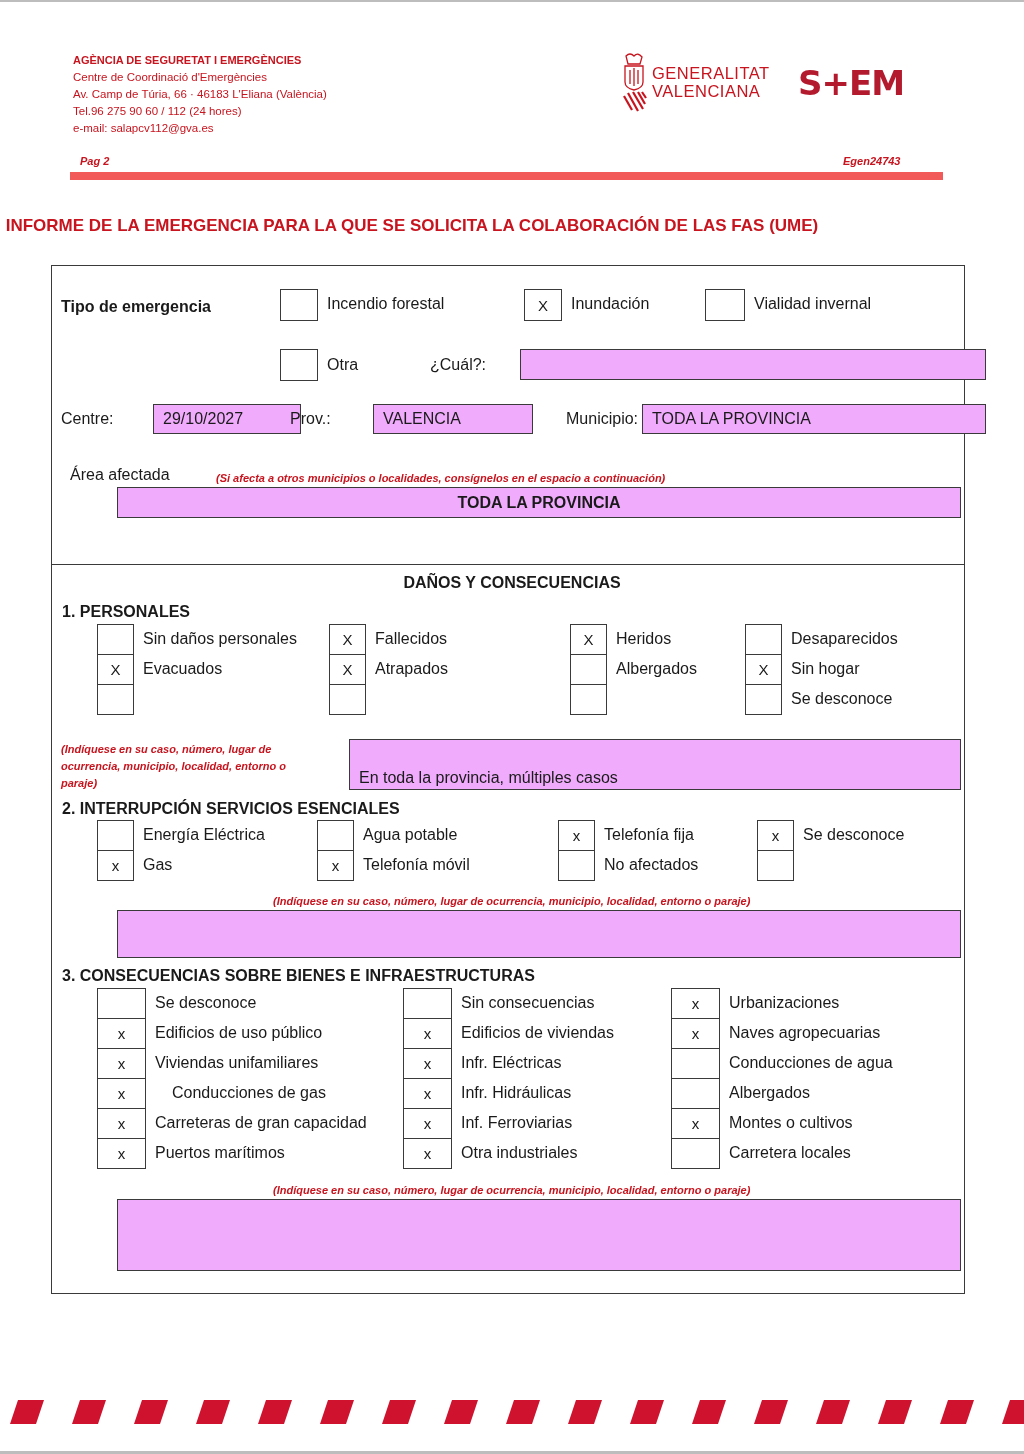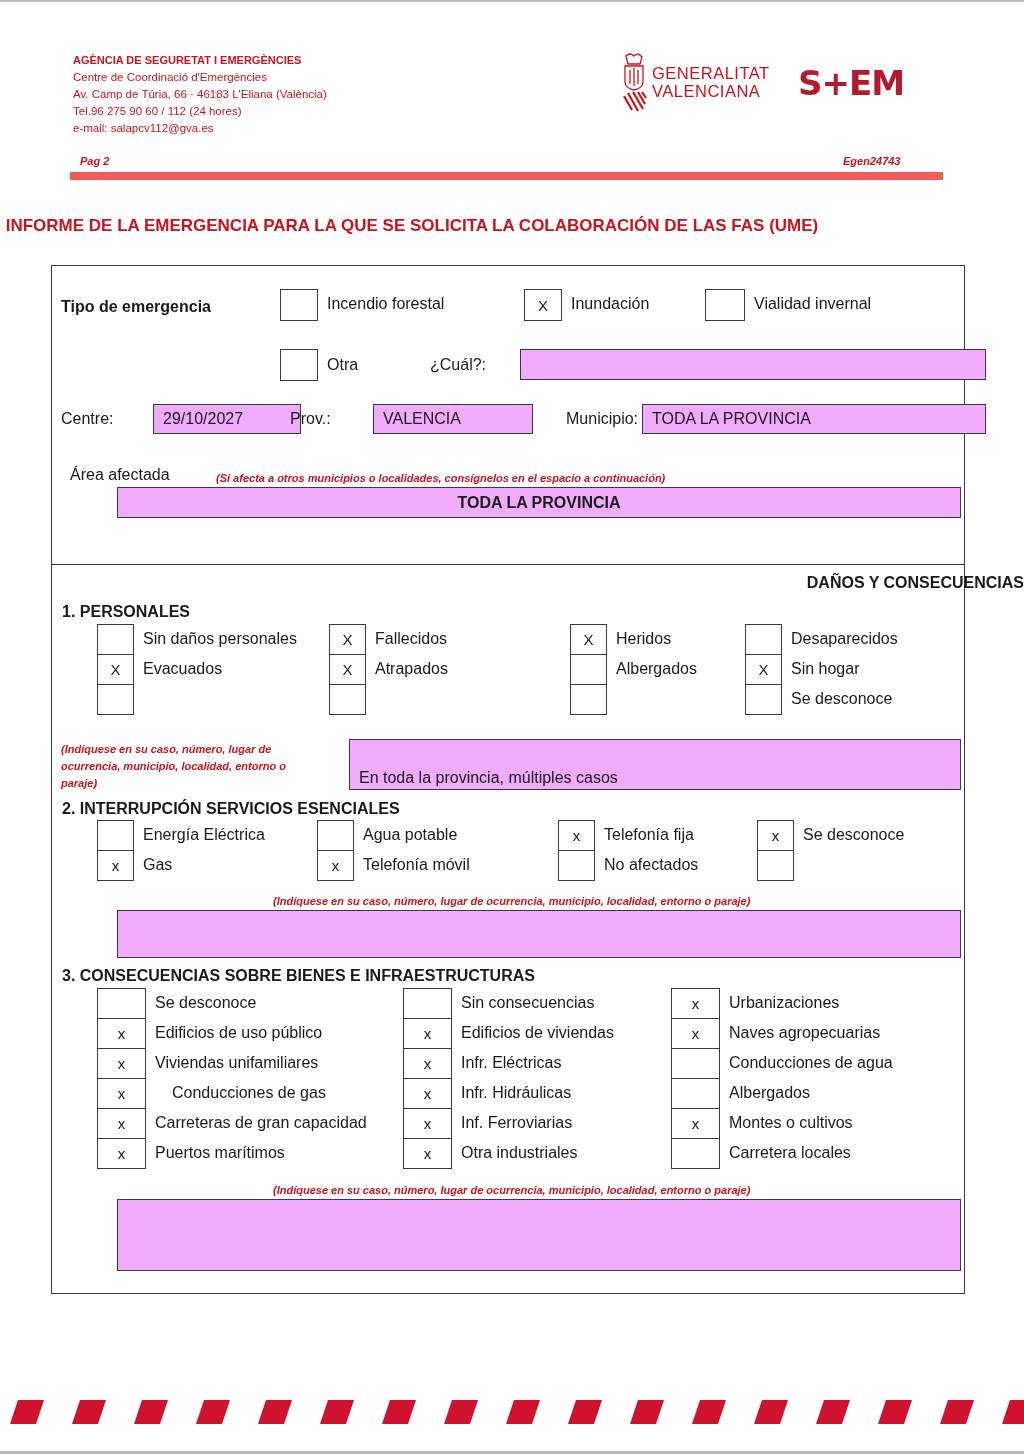--- a/index.html
+++ b/index.html
@@ -103,21 +103,21 @@
 <div class="abs field" style="left:133px; top:404px; width:148px; height:30px;">29/10/2027</div>
 <div class="abs lbl" style="left:290px; top:410px;">Prov.:</div>
 <div class="abs field" style="left:353px; top:404px; width:160px; height:30px;">VALENCIA</div>
 <div class="abs lbl" style="left:522px; top:410px;margin-left:44px;">Municipio:</div>
 <div class="abs field" style="left:622px; top:404px; width:344px; height:30px;">TODA LA PROVINCIA</div>
 
 <div class="abs lbl" style="left:70px; top:466px;text-align:right;">Área afectada</div>
 <div class="abs hint" style="left:216px; top:472px;">(Si afecta a otros municipios o localidades, consígnelos en el espacio a continuación)</div>
 <div class="abs field" style="left:97px; top:487px; width:844px; height:31px; justify-content:center; padding-left:0; font-weight:bold;">TODA LA PROVINCIA</div>
 
-<div class="abs lbl-b" style="left:0; width:1024px; text-align:right; top:574px;">DAÑOS Y CONSECUENCIAS</div>
+<div class="abs lbl-b" style="left:0; width:1024px; text-align:center; top:574px;">DAÑOS Y CONSECUENCIAS</div>
 
 <div class="abs lbl-b" style="left:62px; top:603px;">1.  PERSONALES</div>
 <div id="personal-grid">
     <div class="abs cb" style="left: 97px; top: 624px; width: 37px; height: 31px;"></div>
     <div class="abs lbl" style="left: 143px; top: 630px;">Sin daños personales</div>
     <div class="abs cb" style="left: 97px; top: 654px; width: 37px; height: 31px;">X</div>
     <div class="abs lbl" style="left: 143px; top: 660px;">Evacuados</div>
     <div class="abs cb" style="left: 97px; top: 684px; width: 37px; height: 31px;"></div>
     <div class="abs lbl" style="left: 143px; top: 690px;"></div>
     <div class="abs cb" style="left: 329px; top: 624px; width: 37px; height: 31px;">X</div>

